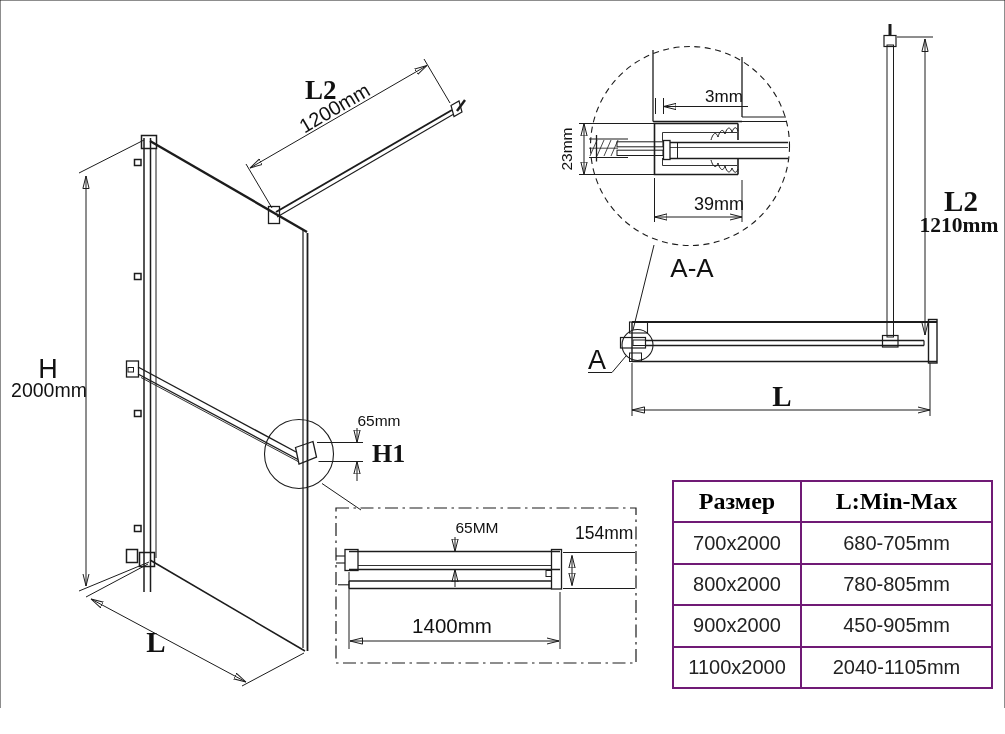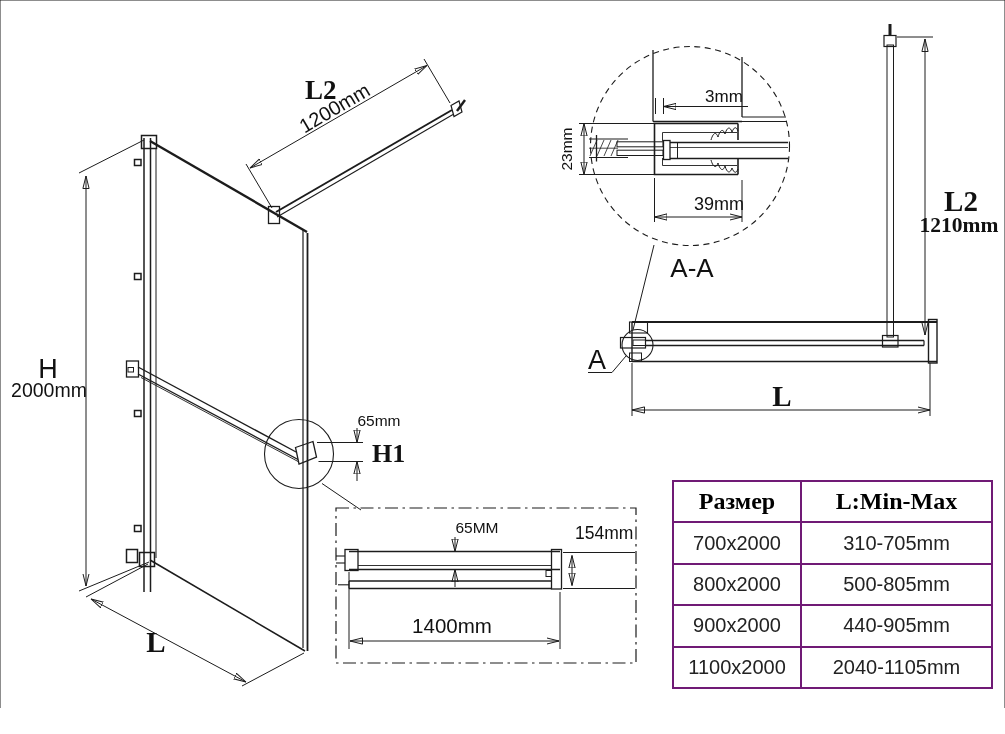--- a/index.html
+++ b/index.html
@@ -260,29 +260,29 @@
       </colgroup>
     <thead>
       <tr>
         <th>Размер</th>
         <th>L:Min-Max</th>
       </tr>
     </thead>
     <tbody>
       <tr>
         <td>700x2000</td>
-        <td>310-705mm</td>
+        <td>680-705mm</td>
       </tr>
       <tr>
         <td>800x2000</td>
-        <td>500-805mm</td>
+        <td>780-805mm</td>
       </tr>
       <tr>
         <td>900x2000</td>
-        <td>440-905mm</td>
+        <td>450-905mm</td>
       </tr>
       <tr>
         <td>1100x2000</td>
         <td>2040-1105mm</td>
       </tr>
     </tbody>
   </table>
 
 </div>
 

